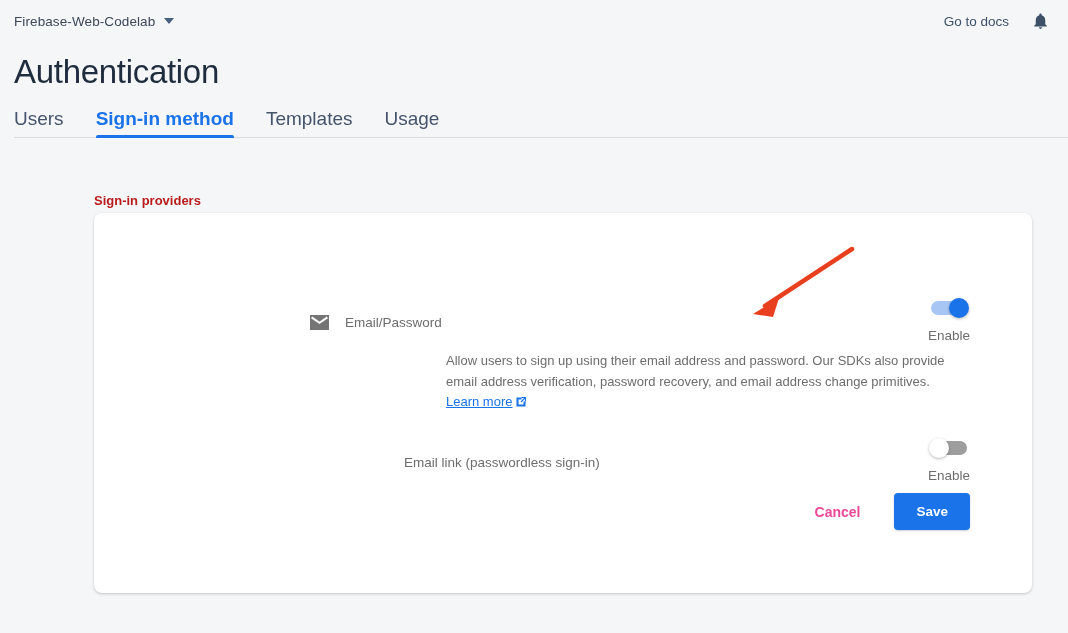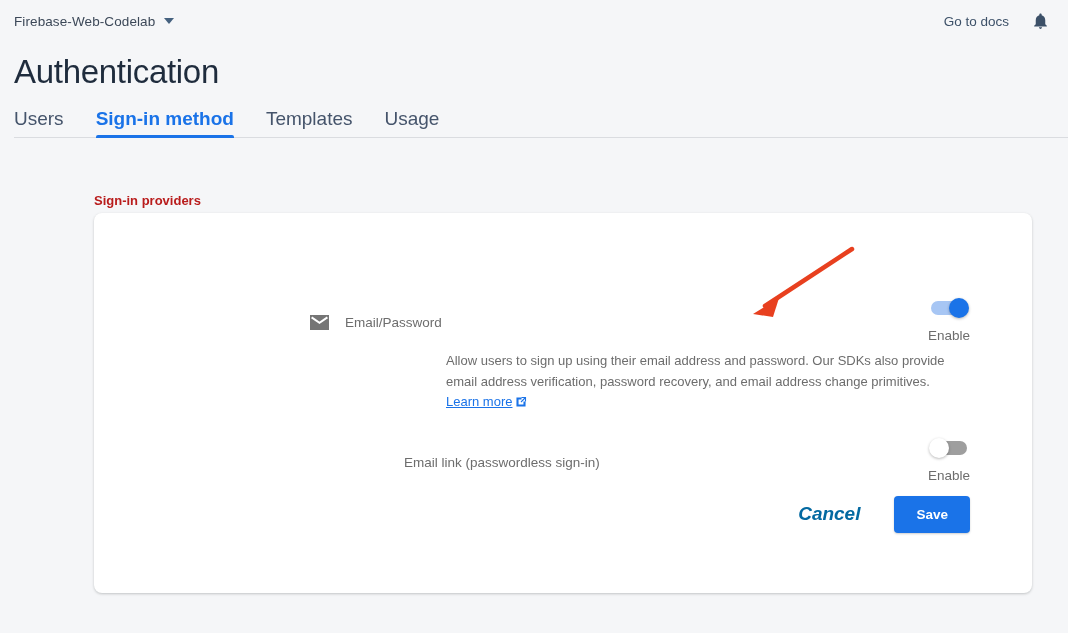--- a/index.html
+++ b/index.html
@@ -235,29 +235,28 @@
   .actions {
     position: absolute;
     right: 62px;
     top: 280px;
     display: flex;
     align-items: center;
     gap: 22px;
   }
 
   .btn-cancel {
-    font-size: 19px;
+    font-size: 14px;
     font-weight: 700;
-    color: #0369a1;
+    color: #ec4899;
     background: transparent;
     border: none;
     padding: 10px 12px;
     cursor: pointer;
     font-family: "Liberation Sans", sans-serif;
-    font-style: italic;
   }
 
   .btn-save {
     font-size: 13.5px;
     font-weight: 700;
     color: #ffffff;
     background: #1a73e8;
     border: none;
     border-radius: 4px;
     padding: 11px 22px;

